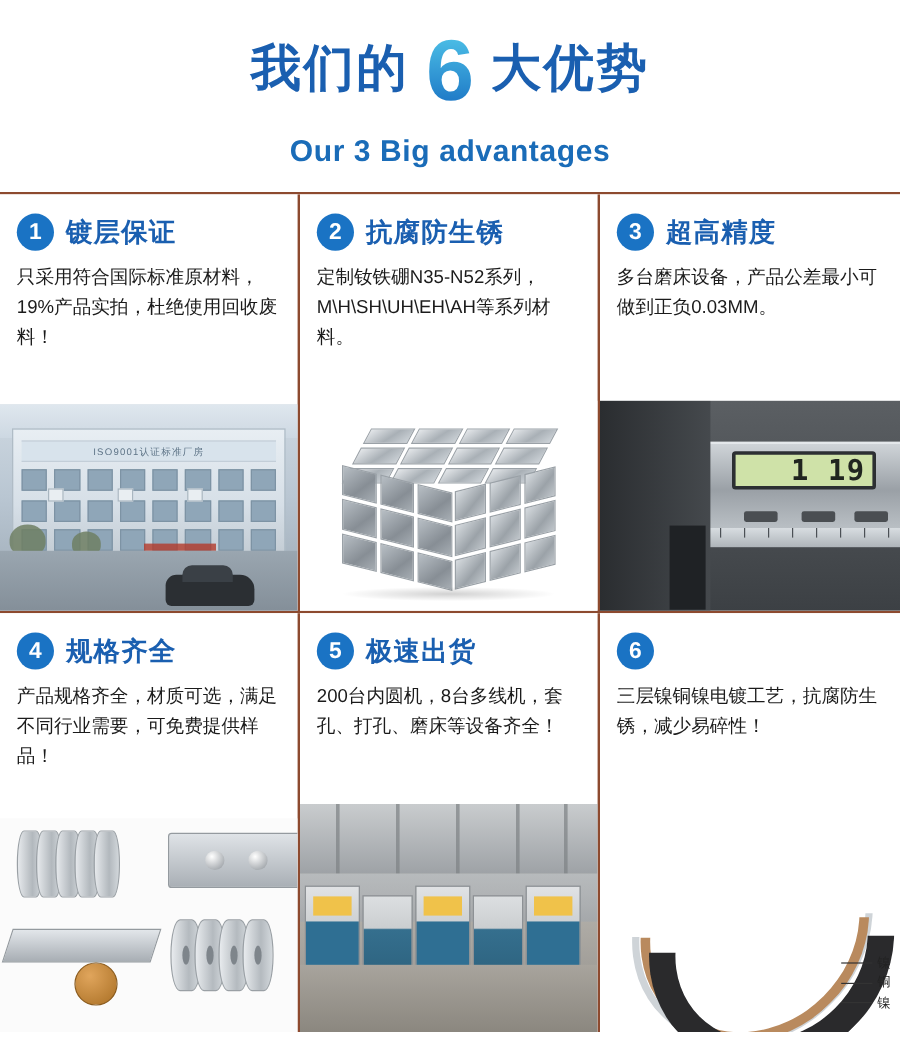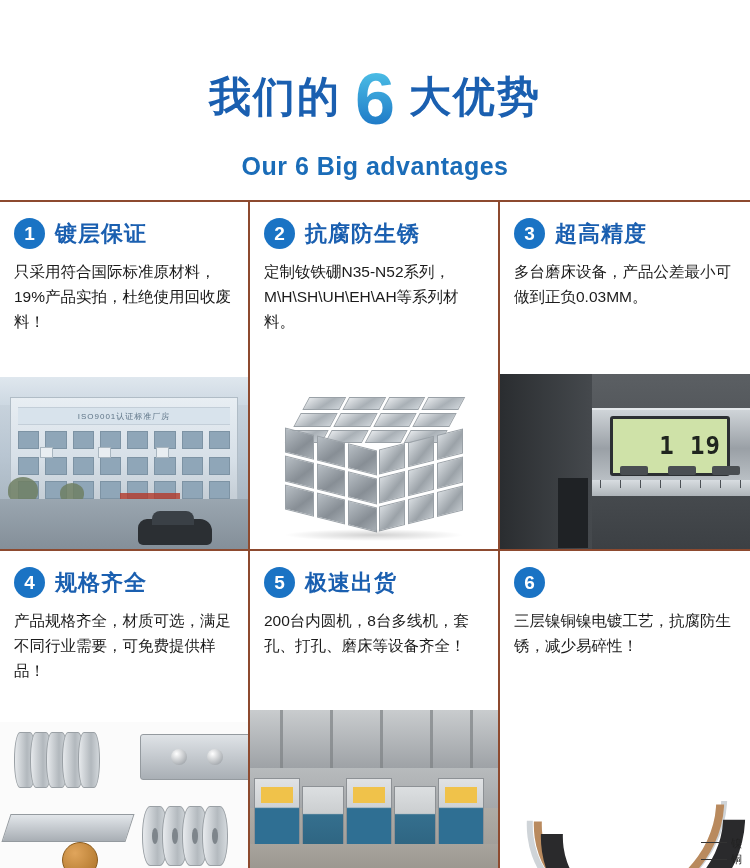--- a/index.html
+++ b/index.html
@@ -19,21 +19,20 @@
     height: 868px;
     background: #ffffff;
   }
 
   
   .header {
     height: 160px;
     text-align: center;
     padding-top: 22px;
     box-sizing: border-box;
-    margin-top: 40px;
   }
   .title-line {
     display: flex;
     align-items: center;
     justify-content: center;
     gap: 14px;
     height: 70px;
   }
   .title-cn {
     font-size: 42px;
@@ -145,21 +144,21 @@
   .ph2 .left { left:6px; top:42px; width:92px; height:82px; grid-template-columns:repeat(3,1fr); grid-template-rows:repeat(3,1fr); transform:skewY(14deg); }
   .ph2 .right { left:100px; top:42px; width:84px; height:82px; grid-template-columns:repeat(3,1fr); grid-template-rows:repeat(3,1fr); transform:skewY(-14deg); }
   .ph2 .face i { background:linear-gradient(135deg,#e4e7ea,#a9b0b6 55%,#cdd3d8); border:1px solid #9aa1a7; display:block; }
   .ph2 .left i { background:linear-gradient(135deg,#b8bfc5,#878e95 60%,#a8afb5); }
   .ph2 .right i { background:linear-gradient(135deg,#d6dbdf,#9ba2a8 60%,#c0c6cb); }
   .ph2 .shadow { position:absolute; left:50%; bottom:8px; transform:translateX(-50%); width:180px; height:12px; background:radial-gradient(ellipse at center,rgba(0,0,0,.18),rgba(0,0,0,0) 70%); }
 
   
   .ph3 { height: 175px; background:linear-gradient(180deg,#5b5f63,#3c4044); }
   .ph3 .body { position:absolute; left:0; right:0; top:34px; height:70px; background:linear-gradient(180deg,#cfd4d8,#9aa0a6 55%,#b9bfc4); border-top:2px solid #e4e8eb; }
-  .ph3 .screen { position:absolute; left:110px; top:42px; width:120px; height:60px; background:#cfe2a8; border:3px solid #2c2f32; border-radius:3px; display:flex; align-items:center; justify-content:flex-end; padding-right:6px; box-sizing:border-box; }
+  .ph3 .screen { position:absolute; left:110px; top:42px; width:120px; height:32px; background:#cfe2a8; border:3px solid #2c2f32; border-radius:3px; display:flex; align-items:center; justify-content:flex-end; padding-right:6px; box-sizing:border-box; }
   .ph3 .digits { font-family:"DejaVu Sans Mono", monospace; font-size:24px; font-weight:bold; color:#20251f; letter-spacing:1px; }
   .ph3 .jaw { position:absolute; left:0; top:0; width:92px; height:175px; background:linear-gradient(90deg,#2a2d30,#45494d); }
   .ph3 .jaw2 { position:absolute; left:58px; top:104px; width:30px; height:70px; background:#1f2225; }
   .ph3 .scale { position:absolute; left:0; right:0; top:106px; height:16px; background:linear-gradient(180deg,#d8dde1,#aeb4b9); }
   .ph3 .scale span { position:absolute; top:0; width:1px; height:8px; background:#4b5055; }
   .ph3 .btn { position:absolute; top:92px; width:28px; height:9px; background:#4a4e52; border-radius:2px; }
 
   
   .ph4 { height: 178px; background:#fbfbfb; }
   .ph4 .disc-stack { position:absolute; left:14px; top:10px; width:96px; height:54px; }
@@ -195,21 +194,21 @@
 <body>
 
 <div class="page">
 
   <div class="header">
     <div class="title-line">
       <span class="title-cn">我们的</span>
       <span class="title-num">6</span>
       <span class="title-cn">大优势</span>
     </div>
-    <div class="subtitle">Our 6 Big advantages</div>
+    <div class="subtitle">Our 3 Big advantages</div>
   </div>
 
   <div class="grid">
 
     <div class="cell">
       <div class="cell-head">
         <div class="badge">1</div>
         <div class="cell-title">镀层保证</div>
       </div>
       <div class="cell-body">只采用符合国际标准原材料，19%产品实拍，杜绝使用回收废料！</div>

